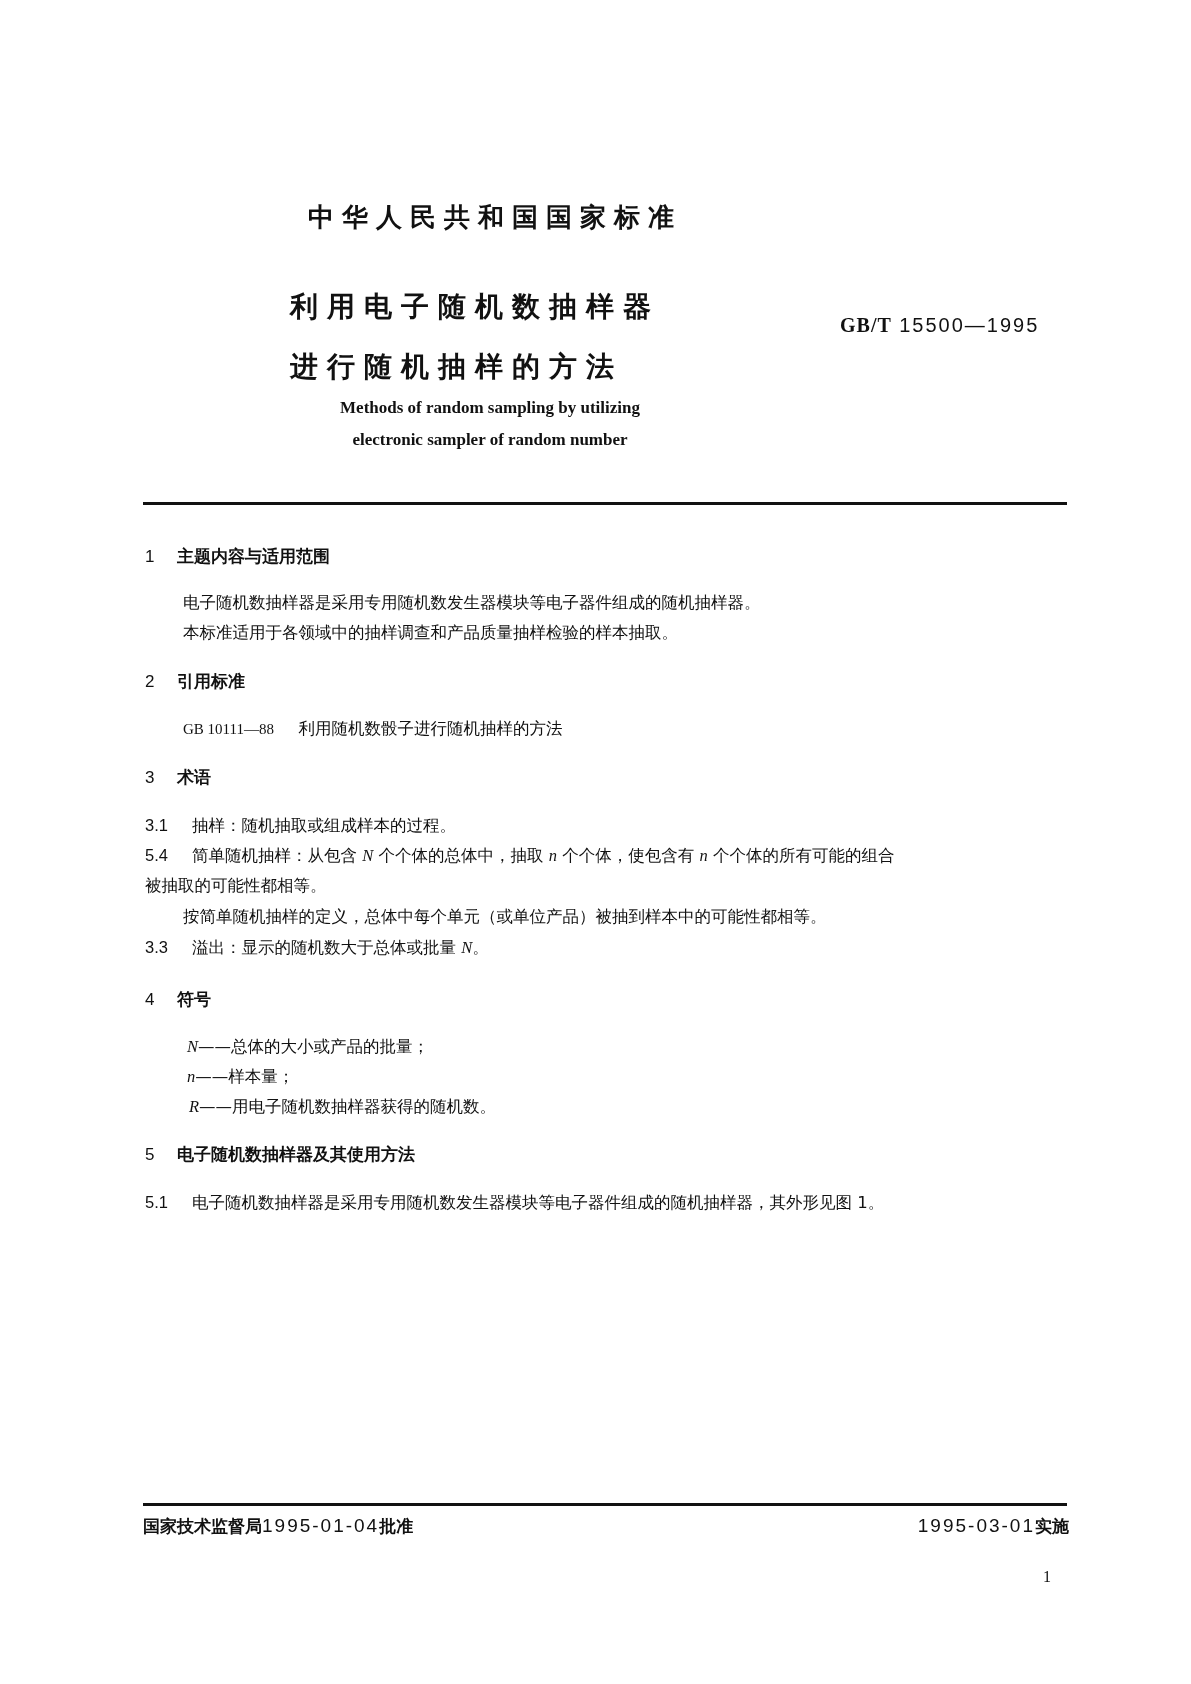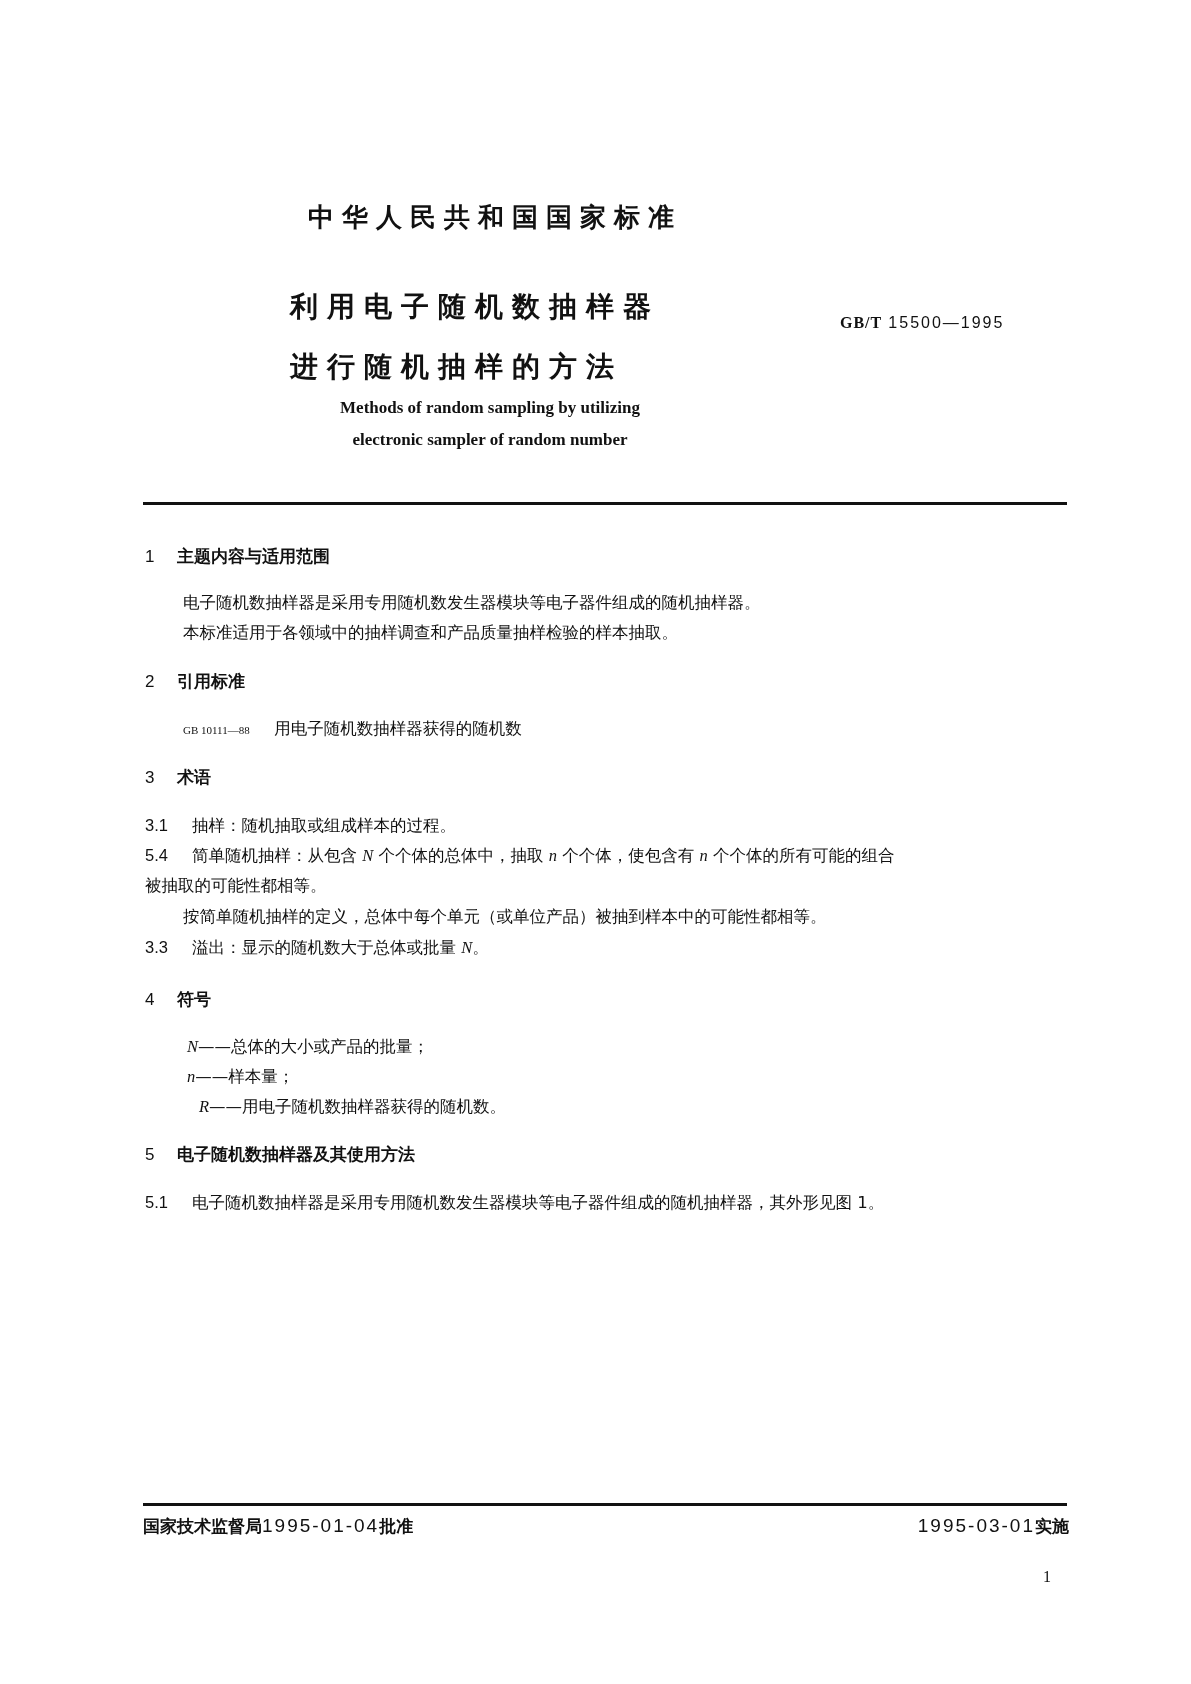--- a/index.html
+++ b/index.html
@@ -12,21 +12,21 @@
 
   .national-title {
     left: 308px; top: 200px; font-size: 26px; font-weight: bold; letter-spacing: 8px;
   }
   .cn-title {
     left: 290px; font-size: 28px; font-weight: bold; letter-spacing: 9px;
   }
   .cn-title.l1 { top: 288px; }
   .cn-title.l2 { top: 334px; margin-top: 14px; }
   .std-code {
-    left: 840px; top: 313px; font-size: 16px; letter-spacing: 1px;
+    left: 840px; top: 313px; font-size: 20px; letter-spacing: 1px;
   }
   .std-code .gbt { font-family: "Liberation Serif", "DejaVu Serif", serif; font-weight: bold; }
   .std-code .num { font-family: "Liberation Sans", "DejaVu Sans", sans-serif; letter-spacing: 2px; }
   .en-title {
     font-family: "Liberation Serif", "DejaVu Serif", serif; font-weight: bold; font-size: 17px;
     left: 0; width: 980px; text-align: center;
   }
   .en-title.l1 { top: 398px; }
   .en-title.l2 { top: 430px; }
 
@@ -65,23 +65,23 @@
 <div class="abs h" style="left:145px; top:545px;">
   <span class="n">1</span><span>主题内容与适用范围</span>
 </div>
 <div class="abs p" style="left:183px; top:592px;">电子随机数抽样器是采用专用随机数发生器模块等电子器件组成的随机抽样器。</div>
 <div class="abs p" style="left:183px; top:622px;">本标准适用于各领域中的抽样调查和产品质量抽样检验的样本抽取。</div>
 
 <div class="abs h" style="left:145px; top:670px;">
   <span class="n">2</span><span>引用标准</span>
 </div>
 <div class="abs p" style="left:183px; top:718px;">
-  <span class="serif" style="font-size:11px;">GB 10111—88</span>
+  <span class="serif" style="font-size:15px;">GB 10111—88</span>
   <span style="display:inline-block; width:14px;"></span>
-  <span>用电子随机数抽样器获得的随机数</span>
+  <span>利用随机数骰子进行随机抽样的方法</span>
 </div>
 
 <div class="abs h" style="left:145px; top:766px;">
   <span class="n">3</span><span>术语</span>
 </div>
 <div class="abs p" style="left:145px; top:815px;">
   <span class="cl">3.1</span><span>抽样：随机抽取或组成样本的过程。</span>
 </div>
 <div class="abs p" style="left:145px; top:845px;">
   <span class="cl">5.4</span><span>简单随机抽样：从包含 </span><span class="it">N</span><span> 个个体的总体中，抽取 </span><span class="it">n</span><span> 个个体，使包含有 </span><span class="it">n</span><span> 个个体的所有可能的组合</span>
@@ -94,21 +94,21 @@
 
 <div class="abs h" style="left:145px; top:988px;">
   <span class="n">4</span><span>符号</span>
 </div>
 <div class="abs p" style="left:187px; top:1036px;">
   <span class="it">N</span><span>——</span><span>总体的大小或产品的批量；</span>
 </div>
 <div class="abs p" style="left:187px; top:1066px;">
   <span class="it">n</span><span>——</span><span>样本量；</span>
 </div>
-<div class="abs p" style="left:199px; top:1096px;">
+<div class="abs p" style="left:189px; top:1096px;">
   <span class="it">R</span><span>——</span><span>用电子随机数抽样器获得的随机数。</span>
 </div>
 
 <div class="abs h" style="left:145px; top:1143px;">
   <span class="n">5</span><span>电子随机数抽样器及其使用方法</span>
 </div>
 <div class="abs p" style="left:145px; top:1192px;">
   <span class="cl">5.1</span><span>电子随机数抽样器是采用专用随机数发生器模块等电子器件组成的随机抽样器，其外形见图 1。</span>
 </div>
 

